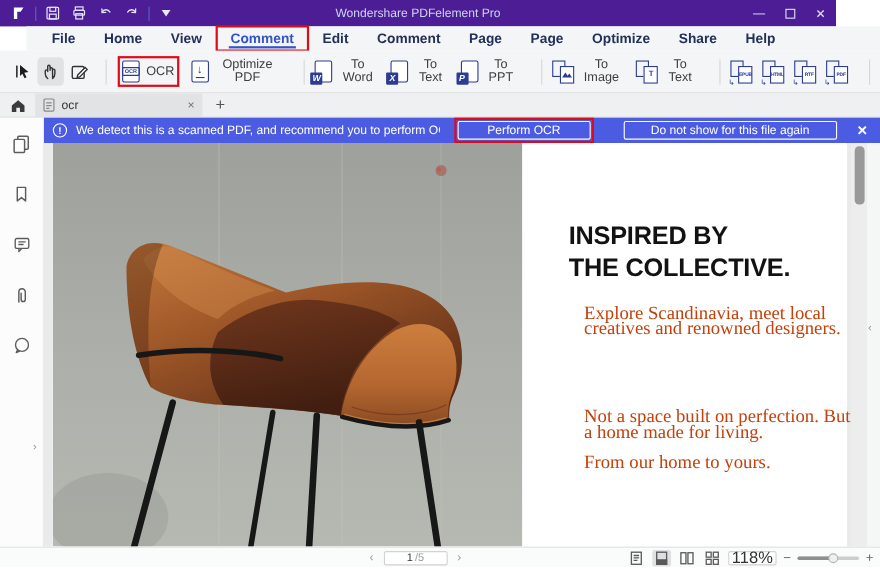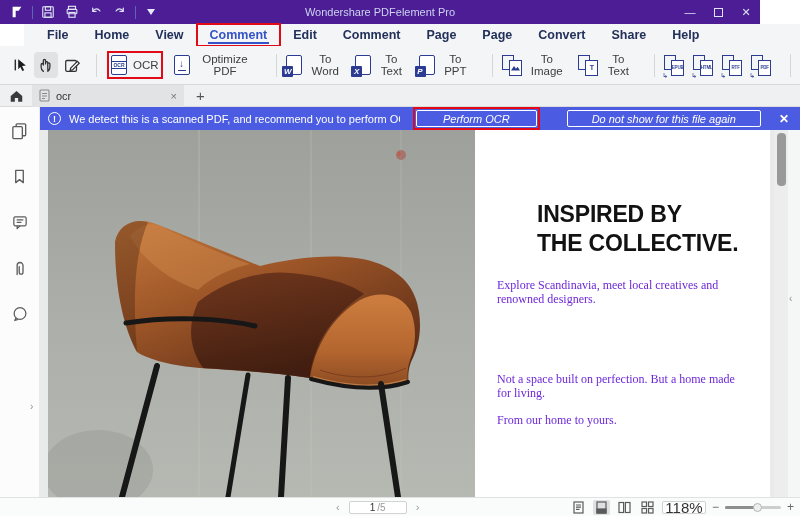--- a/index.html
+++ b/index.html
@@ -53,41 +53,41 @@
   .homebtn { width:32px; height:22px; display:flex; align-items:center; justify-content:center; }
   .tab { width:152px; height:22px; background:#e2e3e5; display:flex; align-items:center; gap:6px; padding:0 7px; }
   .tab-label { font-size:11px; color:#333; flex:1; text-align:left; }
   .tab-close { font-size:11px; color:#777; }
   .newtab { margin-left:12px; font-size:15px; color:#555; }
 
   
   .notif { position:absolute; left:40px; top:107px; width:760px; height:23px; background:#4b5ce3; display:flex; align-items:center; color:#fff; padding:0 8px; gap:8px; }
   .ninfo { width:13px; height:13px; border:1.3px solid #fff; border-radius:50%; font-size:9px; font-weight:700; display:flex; align-items:center; justify-content:center; flex:none; }
   .nmsg { font-size:11px; white-space:nowrap; overflow:hidden; flex:1; }
-  .nbtn { border:1px solid #fff; background:transparent; color:#fff; font-size:11px; height:17px; border-radius:2px; white-space:nowrap; display:flex; align-items:center;font-style:italic; }
+  .nbtn { border:1px solid #fff; background:transparent; color:#fff; font-size:11px; height:17px; border-radius:2px; white-space:nowrap; display:flex; align-items:center; }
   .nbtn.perform { padding:0 26px; }
   .nbtn.dismiss { padding:0 24px; margin-left:14px; }
   .hln { outline:2px solid #e20a16; outline-offset:1px; margin:0 8px; display:inline-flex; }
   .nclose { font-size:12px; font-weight:700; color:#fff; margin:0 3px 0 10px; }
 
   
   .sidebar { position:absolute; left:0; top:107px; width:40px; height:390px; background:#fcfcfc; border-right:1px solid #eaeaea; display:flex; flex-direction:column; align-items:center; padding-top:13px; gap:26px; }
   .sbtn { width:20px; height:20px; display:flex; align-items:center; justify-content:center; }
   .expL { position:absolute; left:30px; top:401px; font-size:10px; color:#909090; }
   .expR { position:absolute; left:789px; top:293px; font-size:10px; color:#909090; }
 
   
   .content { position:absolute; left:40px; top:130px; width:760px; height:367px; background:#e9eaea; }
   .page { position:absolute; left:8px; top:0; width:722px; height:367px; background:#fff; }
   .photo { position:absolute; left:0; top:0; width:427px; height:367px; overflow:hidden; }
   .scroll { position:absolute; left:734px; top:0; width:14px; height:367px; background:#ededee; }
   .thumb { position:absolute; left:2.5px; top:3px; width:9px; height:53px; background:#999; border-radius:4px; }
   .strip { position:absolute; left:748px; top:0; width:12px; height:367px; background:#f5f6f6; }
-  .dheading { position:absolute; left:489px; top:70px; width:255px; font-size:23px; line-height:29px; font-weight:700; color:#121212; letter-spacing:-0.2px; }
-  .dp { position:absolute; left:449px; width:248px; font-family:"Liberation Serif",serif; font-size:12px; line-height:14px; color:#6d28d9; }
+  .dheading { position:absolute; left:469px; top:70px; width:255px; font-size:23px; line-height:29px; font-weight:700; color:#121212; letter-spacing:-0.2px; }
+  .dp { position:absolute; left:483px; width:248px; font-family:"Liberation Serif",serif; font-size:17px; line-height:14px; color:#c2410c; }
   .dp1 { top:148px; } .dp2 { top:189px; } .dp3 { top:242px; }
   .dclose { top:283px; font-weight:400; }
 
   
   .status { position:absolute; left:0; top:497px; width:800px; height:19px; background:#fafbfb; border-top:1px solid #e1e1e1; }
   .s-nav { position:absolute; left:336px; top:0; height:18px; display:flex; align-items:center; gap:9px; }
   .s-arrow { font-size:11px; color:#999; line-height:1; }
   .pagebox { width:58px; height:13px; background:#fff; border:1px solid #d2d2d2; border-radius:2px; font-size:10px; display:flex; align-items:center; justify-content:center; gap:2px; }
   .pcur { color:#333; } .ptot { color:#9a9a9a; }
   .s-right { position:absolute; right:6px; top:0; height:18px; display:flex; align-items:center; gap:6px; }
@@ -156,21 +156,21 @@
 
   <div class="menubar">
     <span class="mi">File</span>
     <span class="mi">Home</span>
     <span class="mi">View</span>
     <span class="mi active">Comment</span>
     <span class="mi">Edit</span>
     <span class="mi">Comment</span>
     <span class="mi">Page</span>
     <span class="mi">Page</span>
-    <span class="mi">Convert</span>
+    <span class="mi">Optimize</span>
     <span class="mi">Share</span>
     <span class="mi">Help</span>
     <button class="menu-collapse">
         <i class="chev"></i>
       </button>
   </div>
 
   <div class="toolbar">
     <button class="tool">
       <svg width="18" height="18" viewBox="0 0 20 20">

